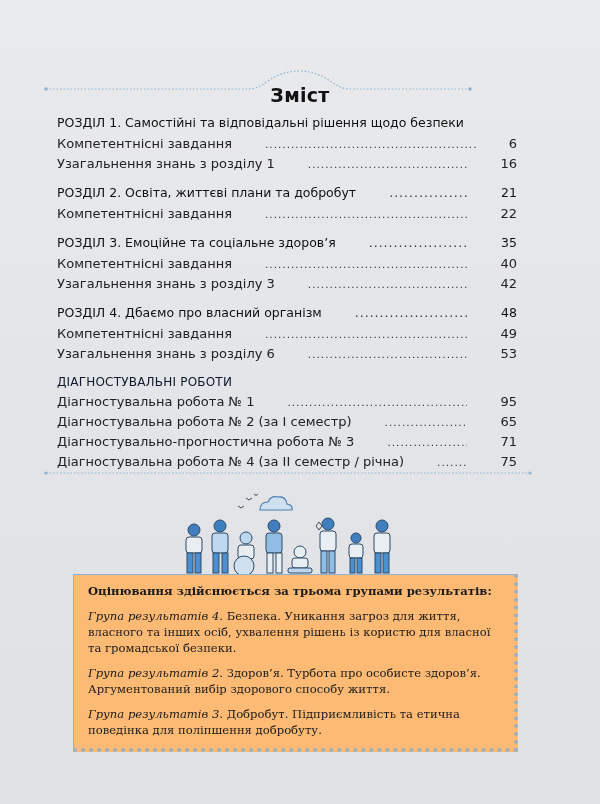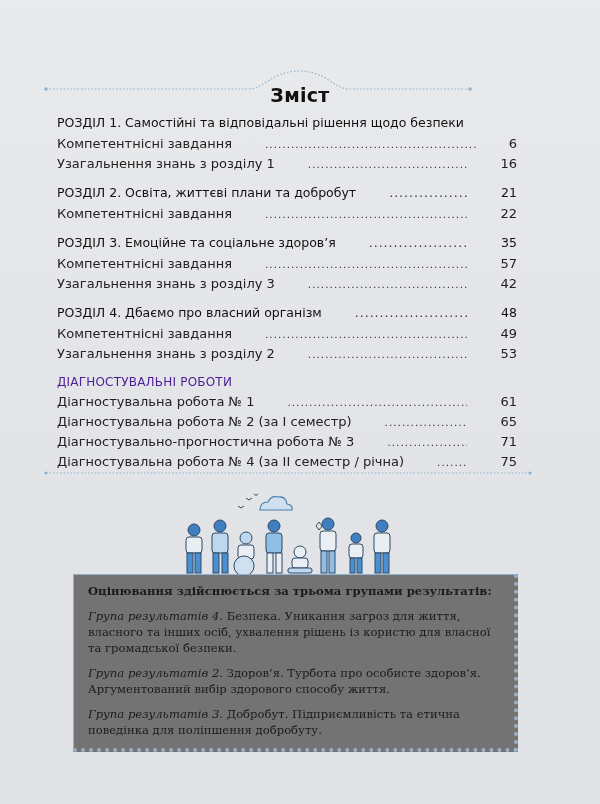--- a/index.html
+++ b/index.html
@@ -20,27 +20,27 @@
   .toc { position:absolute; left:57px; top:104px; width:460px; }
   .row { display:flex; align-items:baseline; white-space:nowrap; overflow:hidden;gap:32px; }
   .row .label { flex:0 0 auto; }
   .row .dots { flex:1 1 auto; overflow:hidden; color:#333; margin:0 1px; letter-spacing:1px; }
   .row .dots::before { content:"................................................................................................................................................................"; }
   .row .page-num { flex:0 0 auto; text-align:right; }
   .row.chapter { font-size:12.5px; height:22px; line-height:22px; color:#111; }
   .row.sub { font-size:10.5px; height:20px; line-height:20px; color:#222; }
   .row.sub .label, .row.sub .page-num { font-size:13px; }
   .gap { height:8px; }
-  .section-head { font-size:12px; height:20px; line-height:20px; color:#4c1d95; font-weight:normal; letter-spacing:0.2px; }
+  .section-head { font-size:12px; height:20px; line-height:20px; color:#0f172a; font-weight:normal; letter-spacing:0.2px; }
   .bottom-divider { position:absolute; left:44px; top:463px; width:488px; height:4px; }
   .illustration { position:absolute; left:178px; top:478px; width:270px; height:92px; }
   .box {
     position:absolute; left:73px; top:566px; width:445px; height:178px;
     border:1.5px solid #8fb0cf; border-right:4px dotted #9ab1c8; border-bottom:4px dotted #9ab1c8;
-    background:#737373;
+    background:#fdba74;
     font-family:"DejaVu Serif", serif; font-size:11.6px; color:#1b1b1b;
     padding:8px 12px 0 14px; box-sizing:border-box;
   }
   .box p { margin:0 0 9px 0; line-height:16px; }
   .box .head { font-weight:bold; margin-bottom:9px; }
   .box i { font-style:italic; }
 </style>
 </head>
 <body>
 
@@ -86,51 +86,51 @@
     <div class="gap"></div>
 
     <div class="row chapter">
       <span class="label">РОЗДІЛ 3. Емоційне та соціальне здоров’я</span>
       <span class="dots"></span>
       <span class="page-num">35</span>
     </div>
     <div class="row sub">
       <span class="label">Компетентнісні завдання</span>
       <span class="dots"></span>
-      <span class="page-num">57</span>
+      <span class="page-num">40</span>
     </div>
     <div class="row sub">
       <span class="label">Узагальнення знань з розділу 3</span>
       <span class="dots"></span>
       <span class="page-num">42</span>
     </div>
     <div class="gap"></div>
 
     <div class="row chapter">
       <span class="label">РОЗДІЛ 4. Дбаємо про власний організм</span>
       <span class="dots"></span>
       <span class="page-num">48</span>
     </div>
     <div class="row sub">
       <span class="label">Компетентнісні завдання</span>
       <span class="dots"></span>
       <span class="page-num">49</span>
     </div>
     <div class="row sub">
-      <span class="label">Узагальнення знань з розділу 2</span>
+      <span class="label">Узагальнення знань з розділу 6</span>
       <span class="dots"></span>
       <span class="page-num">53</span>
     </div>
     <div class="gap"></div>
 
     <div class="section-head">ДІАГНОСТУВАЛЬНІ РОБОТИ</div>
     <div class="row sub">
       <span class="label">Діагностувальна робота № 1</span>
       <span class="dots"></span>
-      <span class="page-num">61</span>
+      <span class="page-num">95</span>
     </div>
     <div class="row sub">
       <span class="label">Діагностувальна робота № 2 (за І семестр)</span>
       <span class="dots"></span>
       <span class="page-num">65</span>
     </div>
     <div class="row sub">
       <span class="label">Діагностувально-прогностична робота № 3</span>
       <span class="dots"></span>
       <span class="page-num">71</span>

